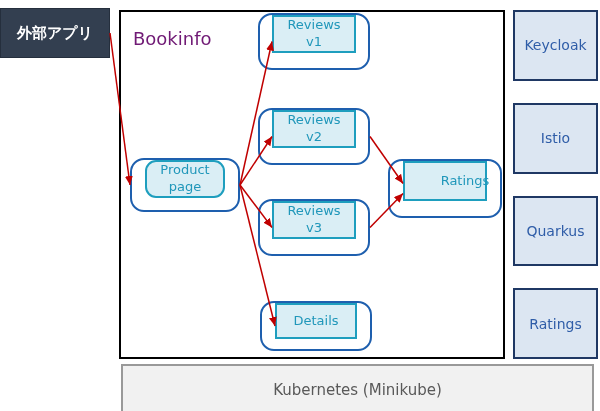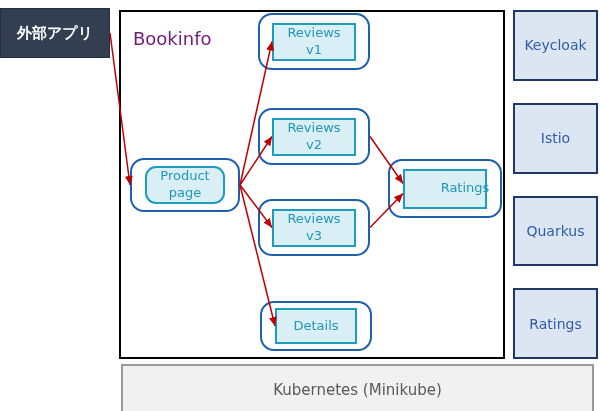--- a/index.html
+++ b/index.html
@@ -32,21 +32,21 @@
     position:absolute;left:119px;top:2px;width:386px;height:349px;
     border:2px solid #000000;background:#ffffff;box-sizing:border-box;
   }
   .main-title{
     position:absolute;left:12px;top:16px;font-size:18px;color:#701a75;
   }
 
   .node{
     position:absolute;border:2px solid var(--node-border-outer);
     border-radius:14px;background:#ffffff;box-sizing:border-box;
-    display:flex;align-items:center;justify-content:center;
+    display:flex;align-items:flex-start;justify-content:center;
   }
   .node-inner{
     background:var(--node-fill);border:2px solid var(--node-border-inner);
     color:var(--node-text);box-sizing:border-box;
     display:flex;align-items:center;justify-content:center;
     text-align:center;font-size:13px;line-height:1.3;white-space:pre-line;
     width:84px;height:38px;
   }
   .n-product{left:9px;top:146px;width:110px;height:54px;}
   .n-product .node-inner{width:80px;height:38px;border-radius:11px;}

